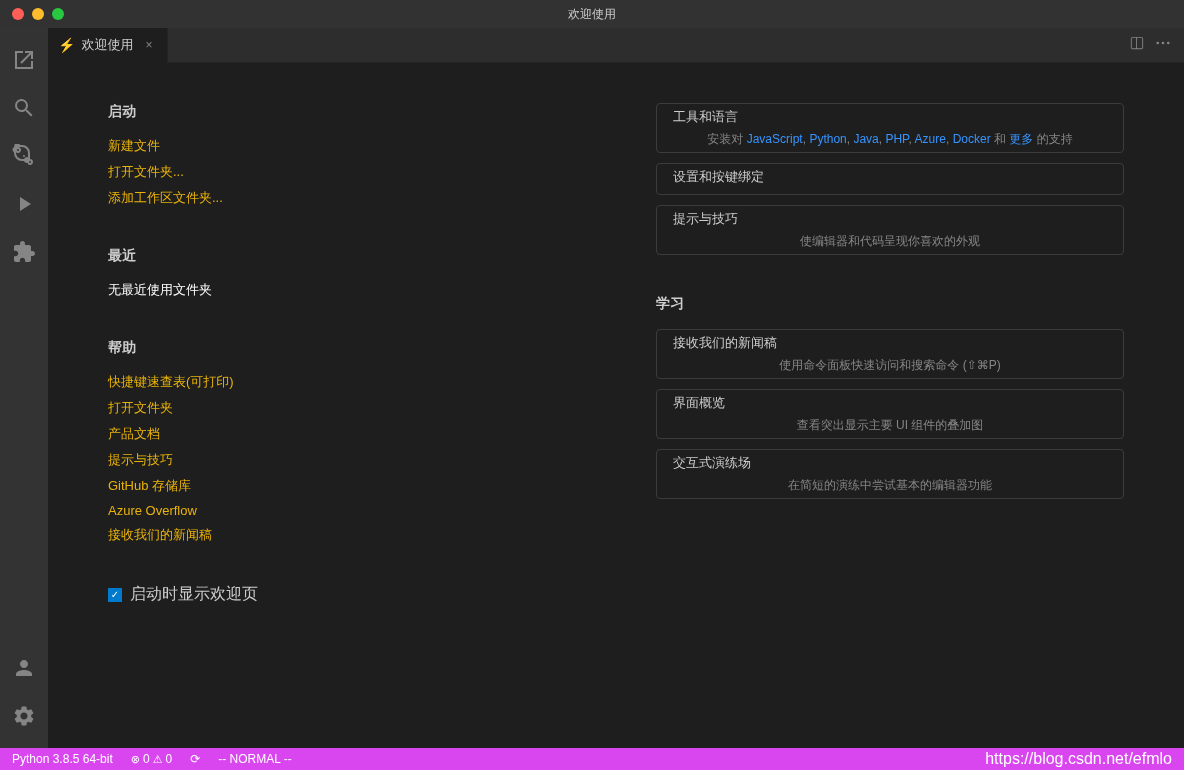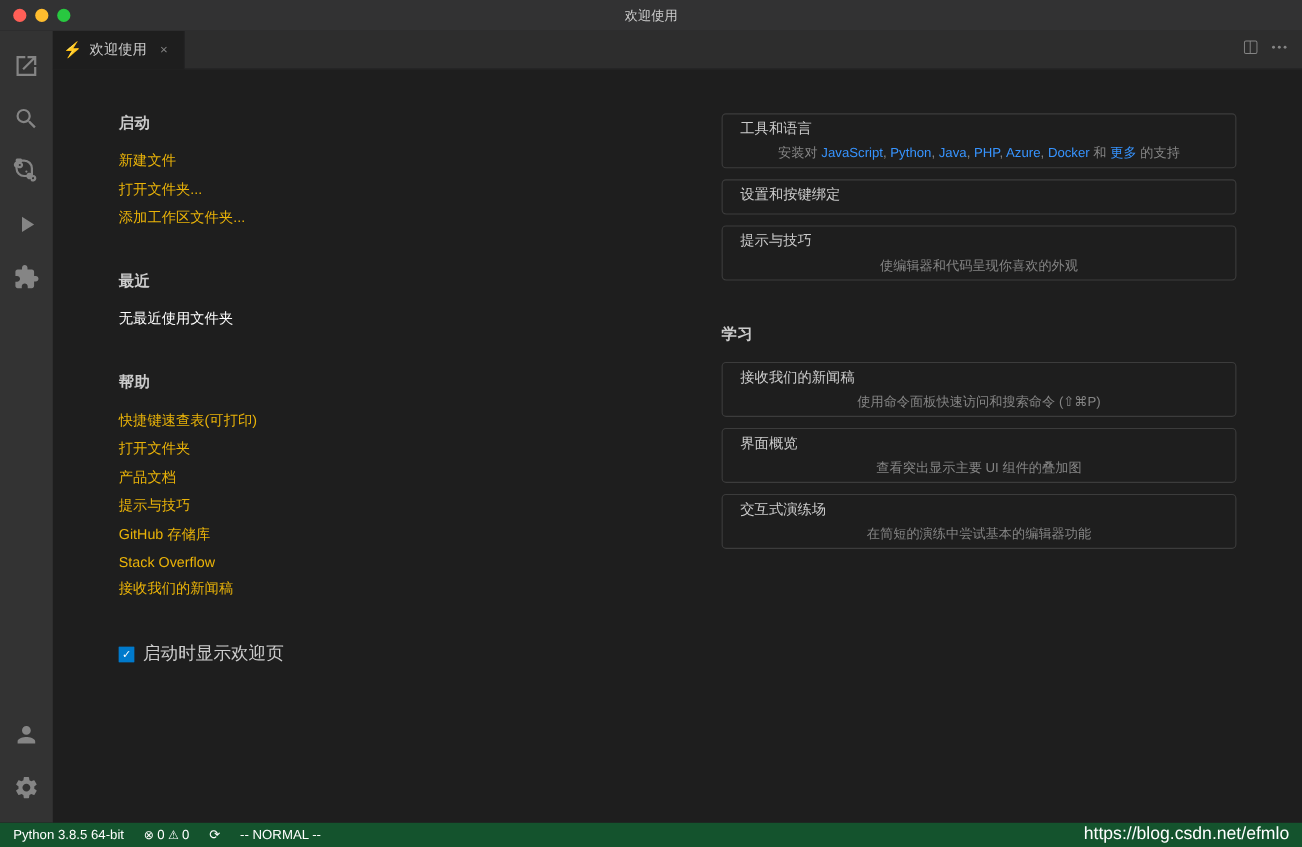--- a/index.html
+++ b/index.html
@@ -204,21 +204,21 @@
     .card-desc .highlight { color: #3794ff; }
 
     
     .right-col {
       
     }
 
     
     .status-bar {
       height: 22px;
-      background: #14532d;
+      background: #d946ef;
       display: flex;
       align-items: center;
       padding: 0 8px;
       font-size: 12px;
       color: #ffffff;
       flex-shrink: 0;
       gap: 12px;
     }
     .status-bar-left {
       display: flex;
@@ -365,21 +365,21 @@
           <div class="static-text">无最近使用文件夹</div>
         </div>
 
         <div class="section">
           <div class="section-title">帮助</div>
           <a class="link-item">快捷键速查表(可打印)</a>
           <a class="link-item">打开文件夹</a>
           <a class="link-item">产品文档</a>
           <a class="link-item">提示与技巧</a>
           <a class="link-item">GitHub 存储库</a>
-          <a class="link-item">Stack Overflow</a>
+          <a class="link-item">Azure Overflow</a>
           <a class="link-item">接收我们的新闻稿</a>
         </div>
 
         <div class="checkbox-row">
           <div class="checkbox-box">
             <span class="checkbox-check">✓</span>
           </div>
           <span class="checkbox-label">启动时显示欢迎页</span>
         </div>
 

